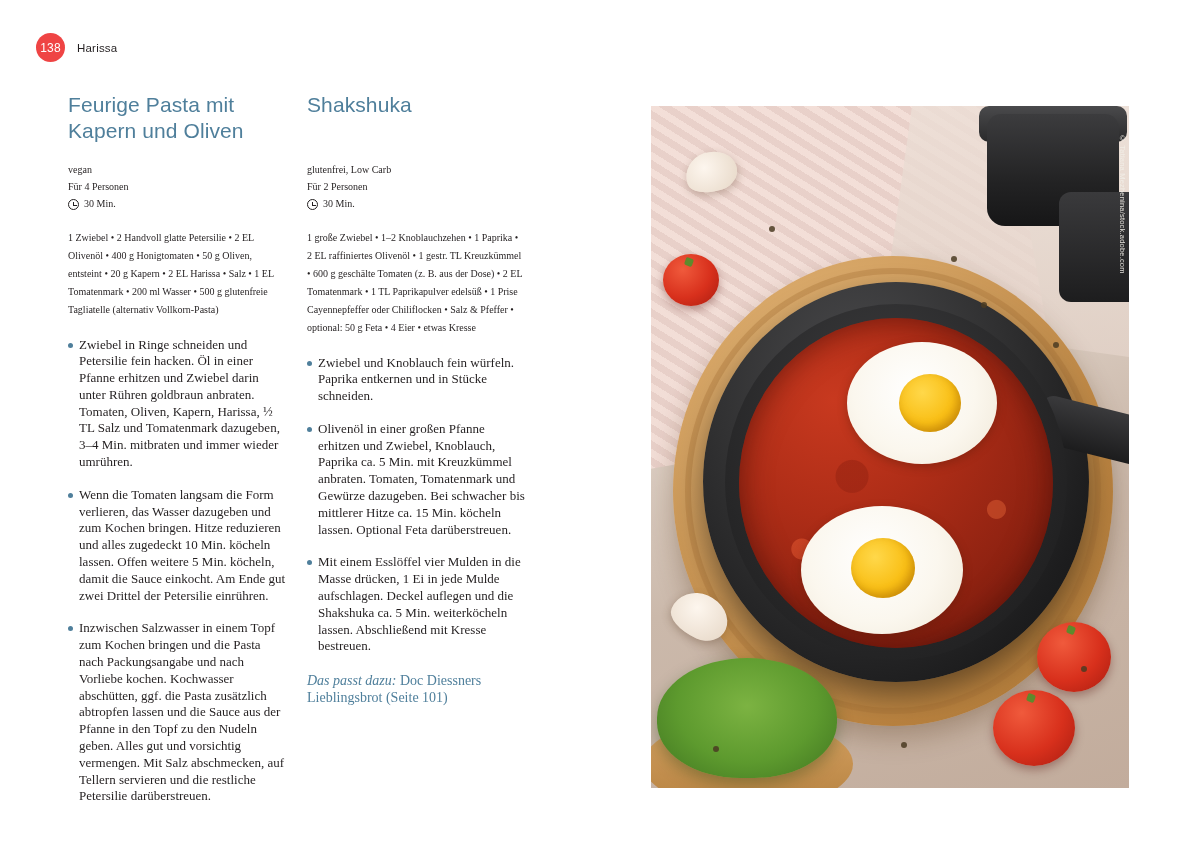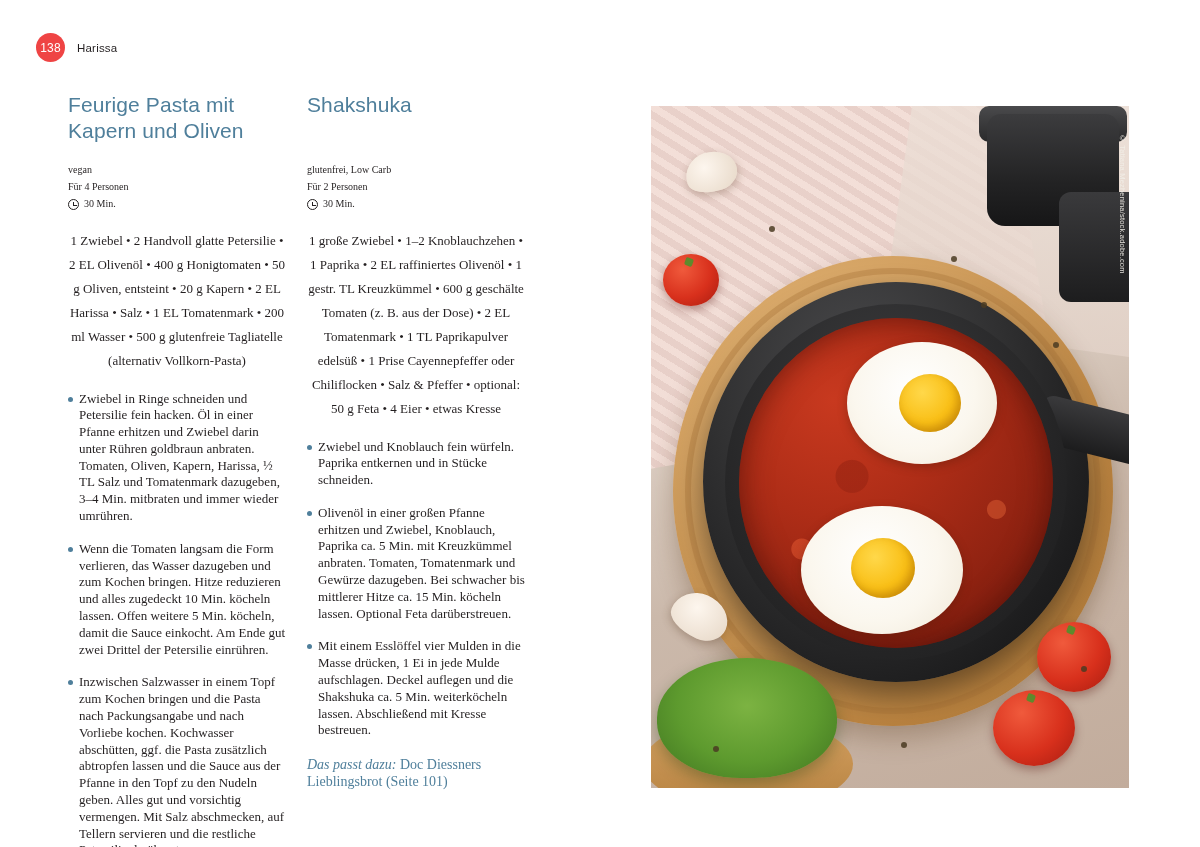--- a/index.html
+++ b/index.html
@@ -98,24 +98,24 @@
   }
   .clock:after {
     content: "";
     position: absolute;
     left: 4.8px; top: 5px;
     width: 3px; height: 1.1px;
     background: #231f20;
   }
 
   .ingredients {
-    font-size: 13px;
-    line-height: 24px;
+    font-size: 10px;
+    line-height: 18px;
     margin-bottom: 18px;
-    text-align: center;
+    text-align: left;
     hyphens: auto;
   }
 
   .step {
     font-size: 13px;
     line-height: 16.8px;
     margin-bottom: 16px;
     position: relative;
     padding-left: 11px;
     text-align: left;

